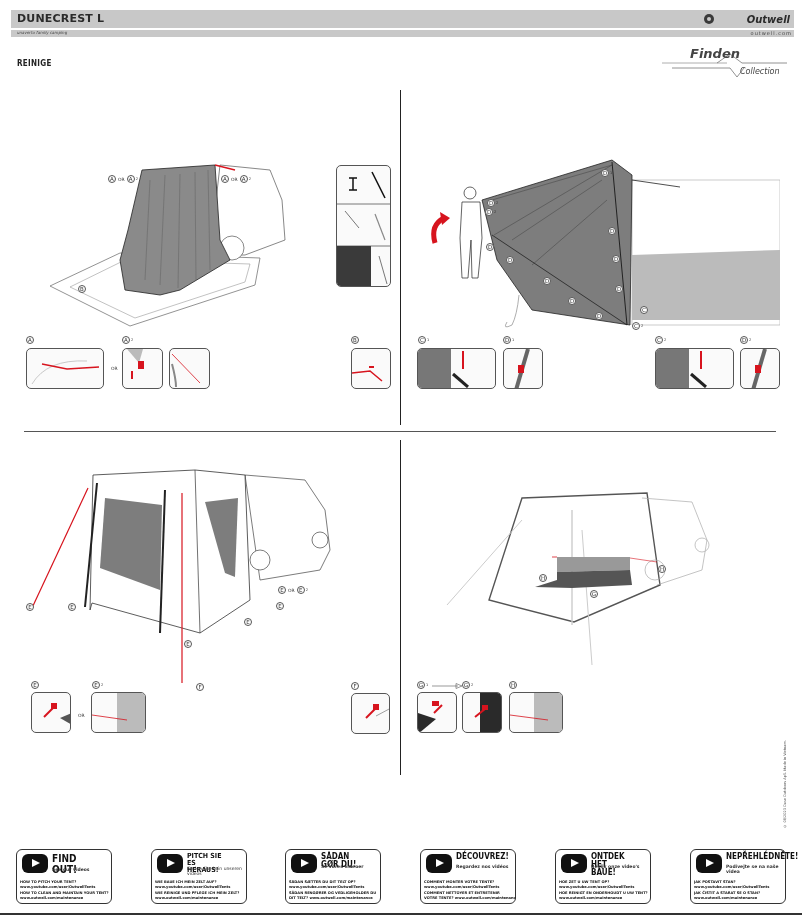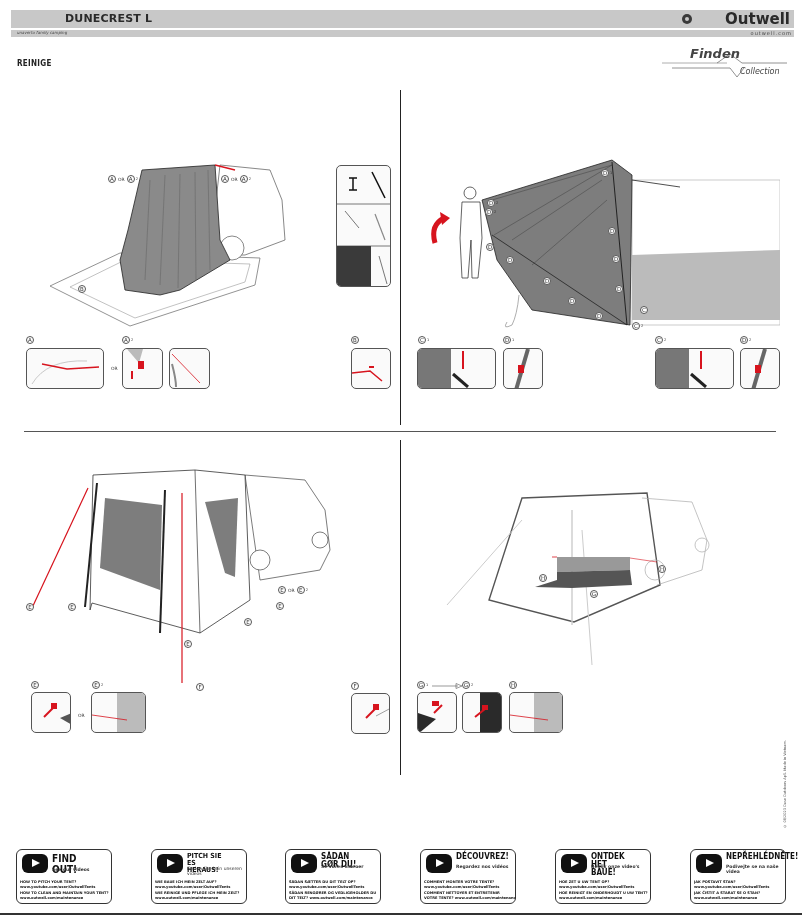--- a/index.html
+++ b/index.html
@@ -1,28 +1,28 @@
 <!DOCTYPE html>
 <html><head>
 <meta charset="utf-8">
 <style>
   html, body { margin:0; padding:0; background:#ffffff; }
   body { width:802px; height:917px; position:relative; overflow:hidden; font-family:"DejaVu Sans", sans-serif; color:#222; }
   .abs { position:absolute; }
 
   
   .hdr-bar { left:11px; top:10px; width:783px; height:18px; background:#c8c8c8; }
-  .hdr-title { left:17px; top:12px; font-family:"DejaVu Sans", sans-serif; font-weight:bold; font-size:11px; color:#2a2a2a; letter-spacing:0.2px;margin-left:48px; }
+  .hdr-title { left:17px; top:12px; font-family:"DejaVu Sans", sans-serif; font-weight:bold; font-size:11px; color:#2a2a2a; letter-spacing:0.2px; }
   .hdr-sub { left:11px; top:30px; width:783px; height:7px; background:#c8c8c8; }
   .hdr-tag { left:17px; top:30px; font-size:4px; color:#444; font-style:italic; }
   .hdr-url { right:10px; top:30px; font-size:5px; color:#444; letter-spacing:1px; }
   .logo { right:12px; top:12px; height:14px; display:flex; align-items:center; gap:2px; }
   .logo-mark { width:10px; height:10px; border-radius:50%; background:#3a3a3a; position:relative; }
   .logo-mark::after { content:""; position:absolute; left:3px; top:3px; width:4px; height:4px; border-radius:50%; background:#c8c8c8; }
-  .logo-text { font-family:"DejaVu Sans", sans-serif; font-weight:bold; font-size:15px; color:#2a2a2a;padding-left:31px; }
+  .logo-text { font-family:"DejaVu Sans", sans-serif; font-weight:bold; font-style:italic; font-size:10px; color:#2a2a2a;padding-left:31px; }
 
   .section-title { left:17px; top:59px; font-family:"DejaVu Sans Condensed","DejaVu Sans", sans-serif; font-weight:bold; font-size:8px; color:#222; letter-spacing:0.3px; }
 
   .active-col { left:662px; top:46px; width:125px; height:34px; }
   .active-word { position:absolute; left:28px; top:0px; font-weight:bold; font-style:italic; font-size:13px; color:#444; }
   .collection-word { position:absolute; left:78px; top:21px; font-style:italic; font-size:8px; color:#444; }
 
   
   .vdiv { background:#222; width:1px; }
   .hdiv { background:#555; height:1px; }

